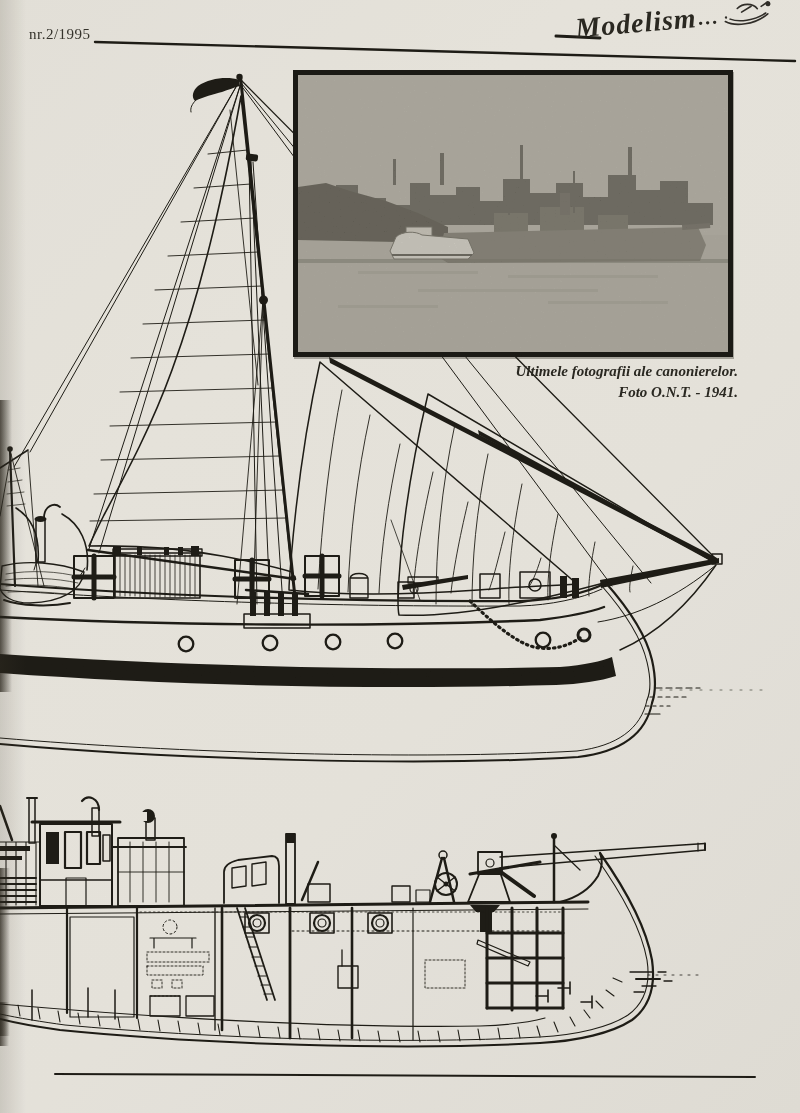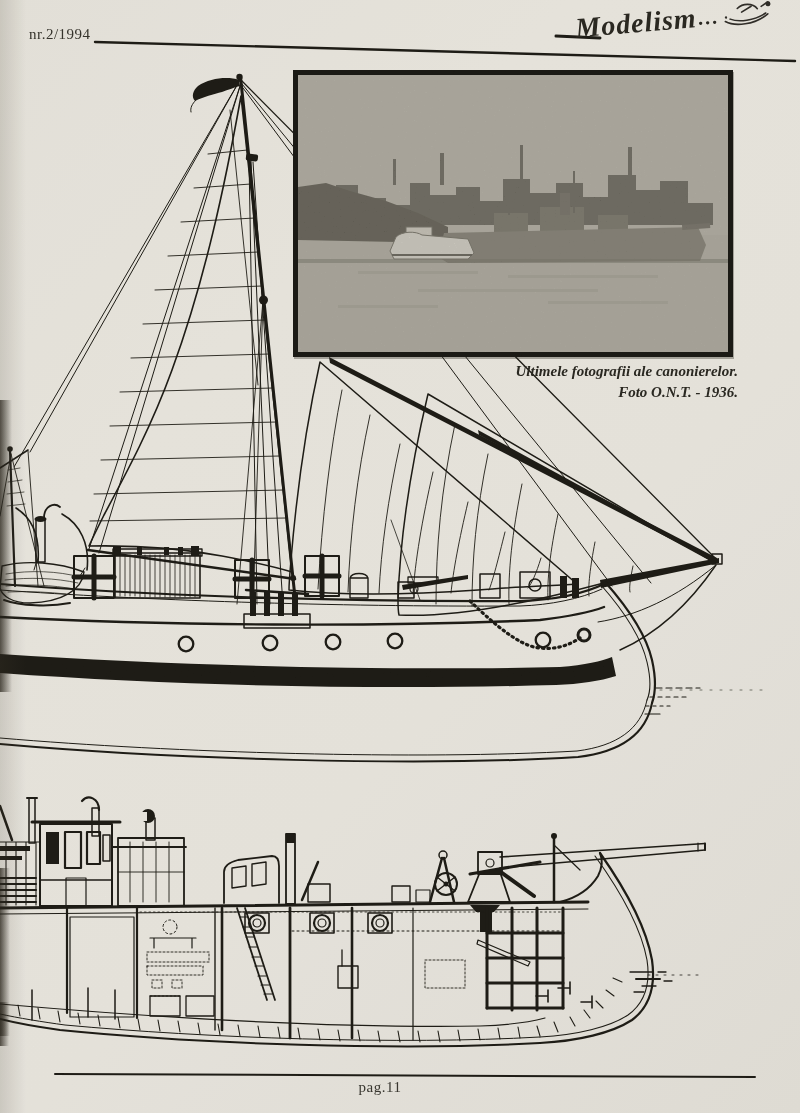--- a/index.html
+++ b/index.html
@@ -370,43 +370,42 @@
         <rect x="60" y="196" width="120" height="3"></rect>
           <rect x="210" y="200" width="150" height="3"></rect>
         <rect x="120" y="214" width="180" height="3"></rect>
           <rect x="40" y="230" width="100" height="3"></rect>
         <rect x="250" y="226" width="120" height="3"></rect>
       </g>
       <rect width="430" height="277" filter="url(#grain)" opacity="0.45"></rect>
     </svg>
   </figure>
 
-  <span class="issue-number">nr.2/1994</span>
+  <span class="issue-number">nr.2/1995</span>
 
   <div class="logo">
     <span class="logo-text">Modelism</span>
     <span class="logo-suffix">...</span>
     <svg width="52" height="32" viewBox="0 0 52 32">
       <g stroke="#2a2722" fill="none" stroke-width="1.6" stroke-linecap="round">
         <path d="M3,22 C12,28 32,28 46,18"></path>
         <path d="M8,20 C16,24 32,24 44,17"></path>
         <path d="M16,10 C22,5 32,6 36,12"></path>
         <path d="M20,14 L30,9"></path>
         <path d="M40,10 L47,6"></path>
       </g>
       <circle cx="47" cy="8" r="2.5" fill="#2a2722"></circle>
       <circle cx="4" cy="18" r="1.2" fill="#2a2722"></circle>
     </svg>
   </div>
 
   <figcaption class="photo-caption">
     <div>Ultimele fotografii ale canonierelor.</div>
-    <div>Foto O.N.T. - 1936.</div>
+    <div>Foto O.N.T. - 1941.</div>
   </figcaption>
 
-  <span class="footer-label">pag.11</span>
 
   <div class="gutter-shade"></div>
 
   <svg class="noise" width="800" height="1113">
     <rect width="800" height="1113" filter="url(#grain)" opacity="0.12"></rect>
   </svg>
 </div>
 
 </body></html>

